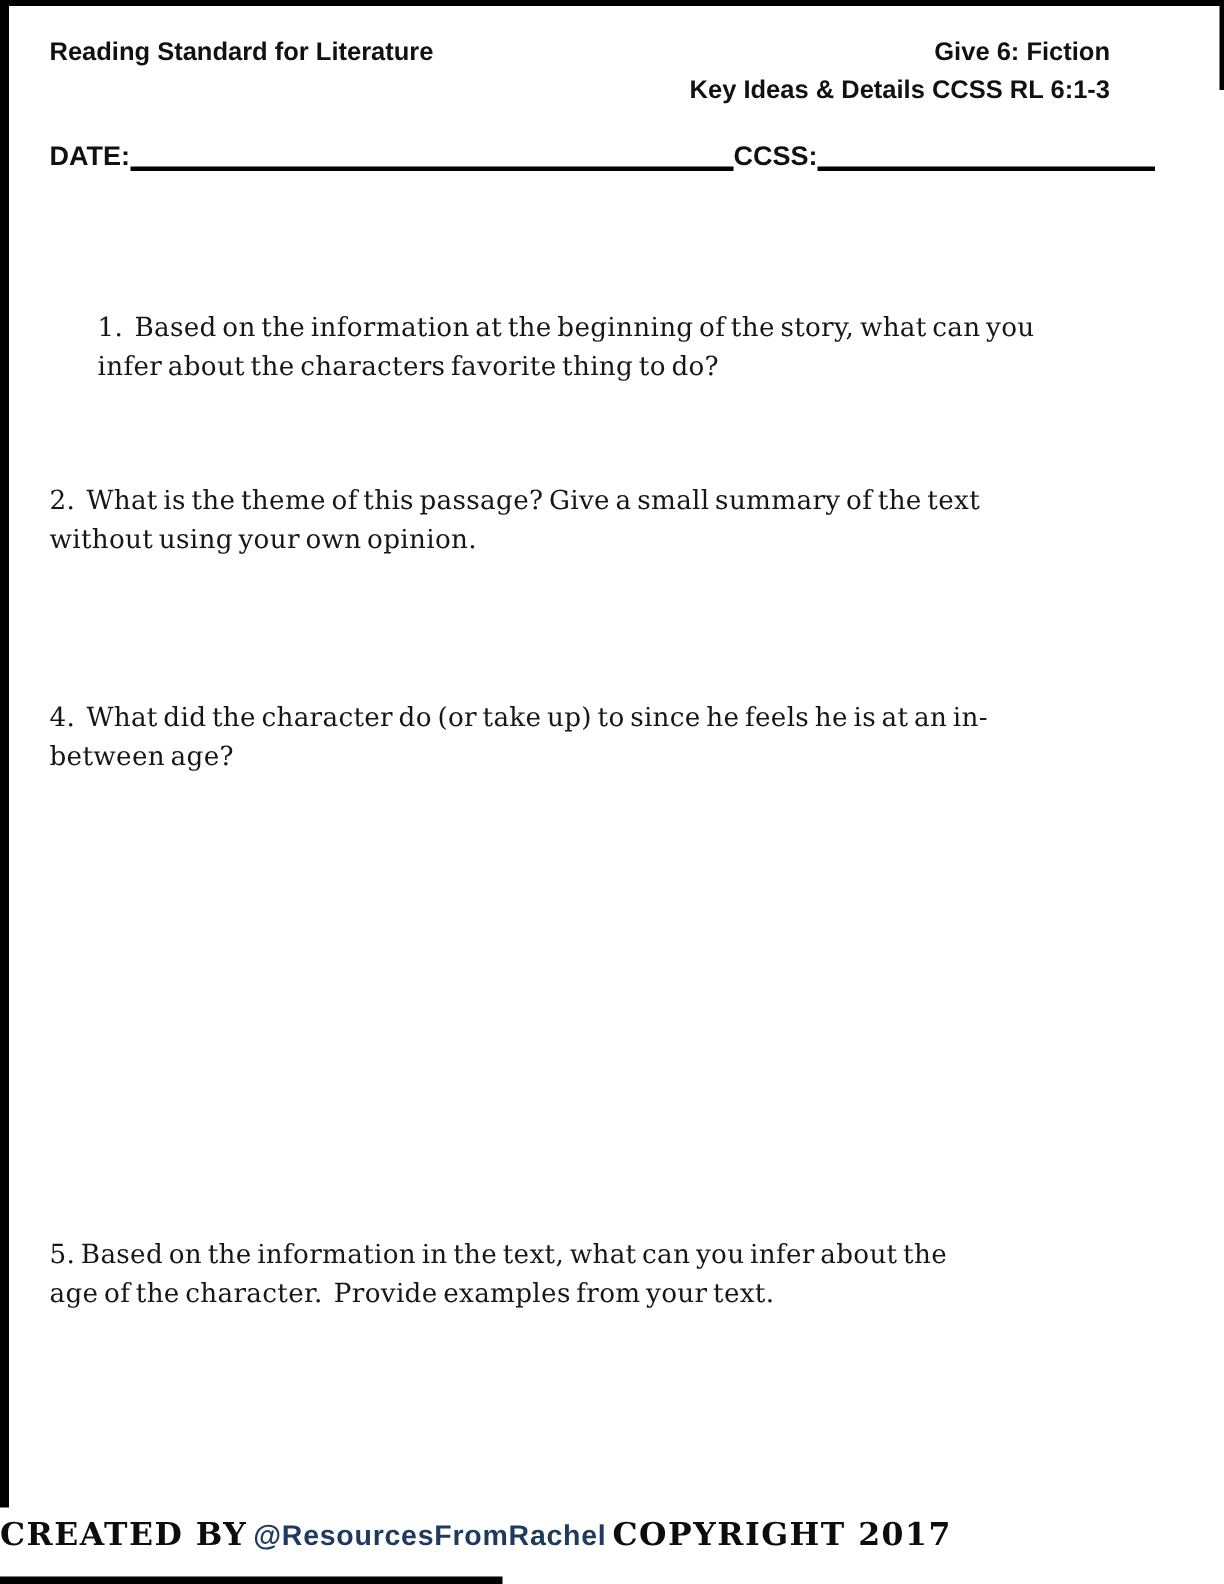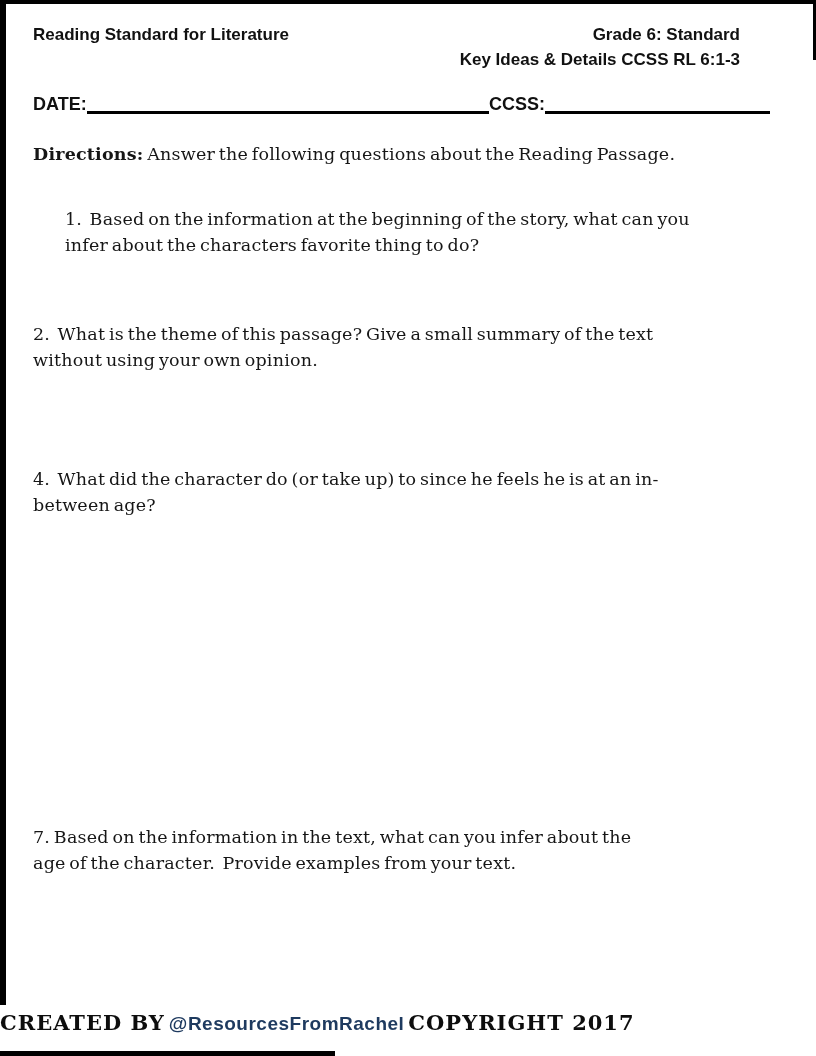--- a/index.html
+++ b/index.html
@@ -81,44 +81,40 @@
   <div class="border-top"></div>
   <div class="border-left"></div>
   <div class="border-right"></div>
   <div class="border-bottom"></div>
 
   <header class="header hw">
     <div class="header-left">
       <div>Reading Standard for Literature</div>
     </div>
     <div class="header-right">
-      <div>Grade 6: Standard</div>
+      <div>Give 6: Fiction</div>
       <div>Key Ideas &amp; Details CCSS RL 6:1-3</div>
     </div>
   </header>
 
   <div class="name-row hw">
     <span>DATE:</span>
     <span class="blank name-blank"></span>
     <span>CCSS:</span>
     <span class="blank date-blank"></span>
   </div>
 
-  <p class="directions tw">
-    <span class="dir-label">Directions:</span>
-    <span>Answer the following questions about the Reading Passage.</span>
-  </p>
 
   <div class="question tw q1">1.  Based on the information at the beginning of the story, what can you
 infer about the characters favorite thing to do?</div>
   <div class="question tw q2">2.  What is the theme of this passage? Give a small summary of the text
 without using your own opinion.</div>
   <div class="question tw q3">4.  What did the character do (or take up) to since he feels he is at an in-
 between age?</div>
-  <div class="question tw q5">7. Based on the information in the text, what can you infer about the
+  <div class="question tw q5">5. Based on the information in the text, what can you infer about the
 age of the character.  Provide examples from your text.</div>
 
   <footer class="footer">
     <span class="stencil">CREATED BY</span>
     <span class="handle" style="color: rgb(30, 58, 95);">@ResourcesFromRachel</span>
     <span class="stencil">COPYRIGHT 2017</span>
   </footer>
 
 </div>
 

